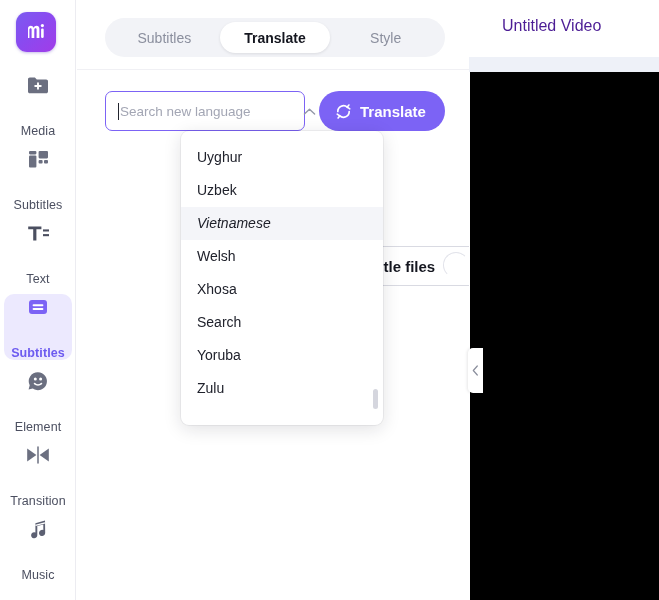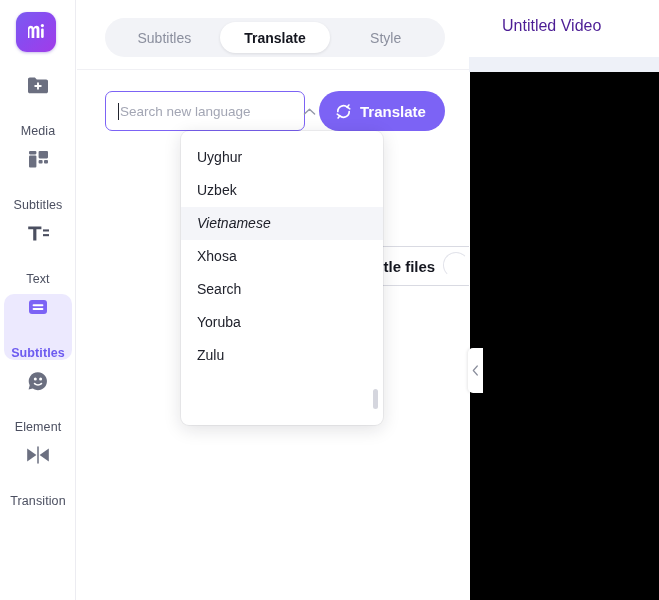--- a/index.html
+++ b/index.html
@@ -287,20 +287,29 @@
         <span class="ri-icon">
           <svg width="26" height="20" viewBox="0 0 26 20">
               <path d="M2.2 3.6 11.4 10 2.2 16.4z" fill="#6b6f80"></path>
               <path d="M23.8 3.6 14.6 10l9.2 6.4z" fill="#6b6f80"></path>
               <path d="M13 2v16" stroke="#6b6f80" stroke-width="1.5" stroke-linecap="round"></path>
             </svg>
         </span>
         <span class="ri-label">Transition</span>
       </div>
 
+      <div class="rail-item">
+        <span class="ri-icon">
+          <svg width="24" height="22" viewBox="0 0 24 22">
+              <path d="M19 2.6 9.4 5.2v9.2a3.1 3.1 0 1 0 1.9 2.9V8.1l6-1.6v5.6a3.1 3.1 0 1 0 1.9 2.9z" fill="#5c6072"></path>
+              <path d="M9.4 7.4 19 4.9" stroke="#ffffff" stroke-width="1.3"></path>
+            </svg>
+        </span>
+        <span class="ri-label">Music</span>
+      </div>
 
     </div>
   </div>
 
   <div class="panel">
 
     <div class="panel-head">
       <div class="segmented">
         <div class="seg">Subtitles</div>
         <div class="seg active">Translate</div>
@@ -335,20 +344,21 @@
 
     </div>
 
     <div class="dropdown">
       <div class="dd-scroll">
         <div class="dd-list">
           <div class="dd-item">Urdu</div>
           <div class="dd-item">Uyghur</div>
           <div class="dd-item">Uzbek</div>
           <div class="dd-item hl">Vietnamese</div>
+          <div class="dd-item">Welsh</div>
           <div class="dd-item">Xhosa</div>
           <div class="dd-item">Search</div>
           <div class="dd-item">Yoruba</div>
           <div class="dd-item">Zulu</div>
         </div>
       </div>
       <div class="dd-thumb"></div>
     </div>
 
   </div>

